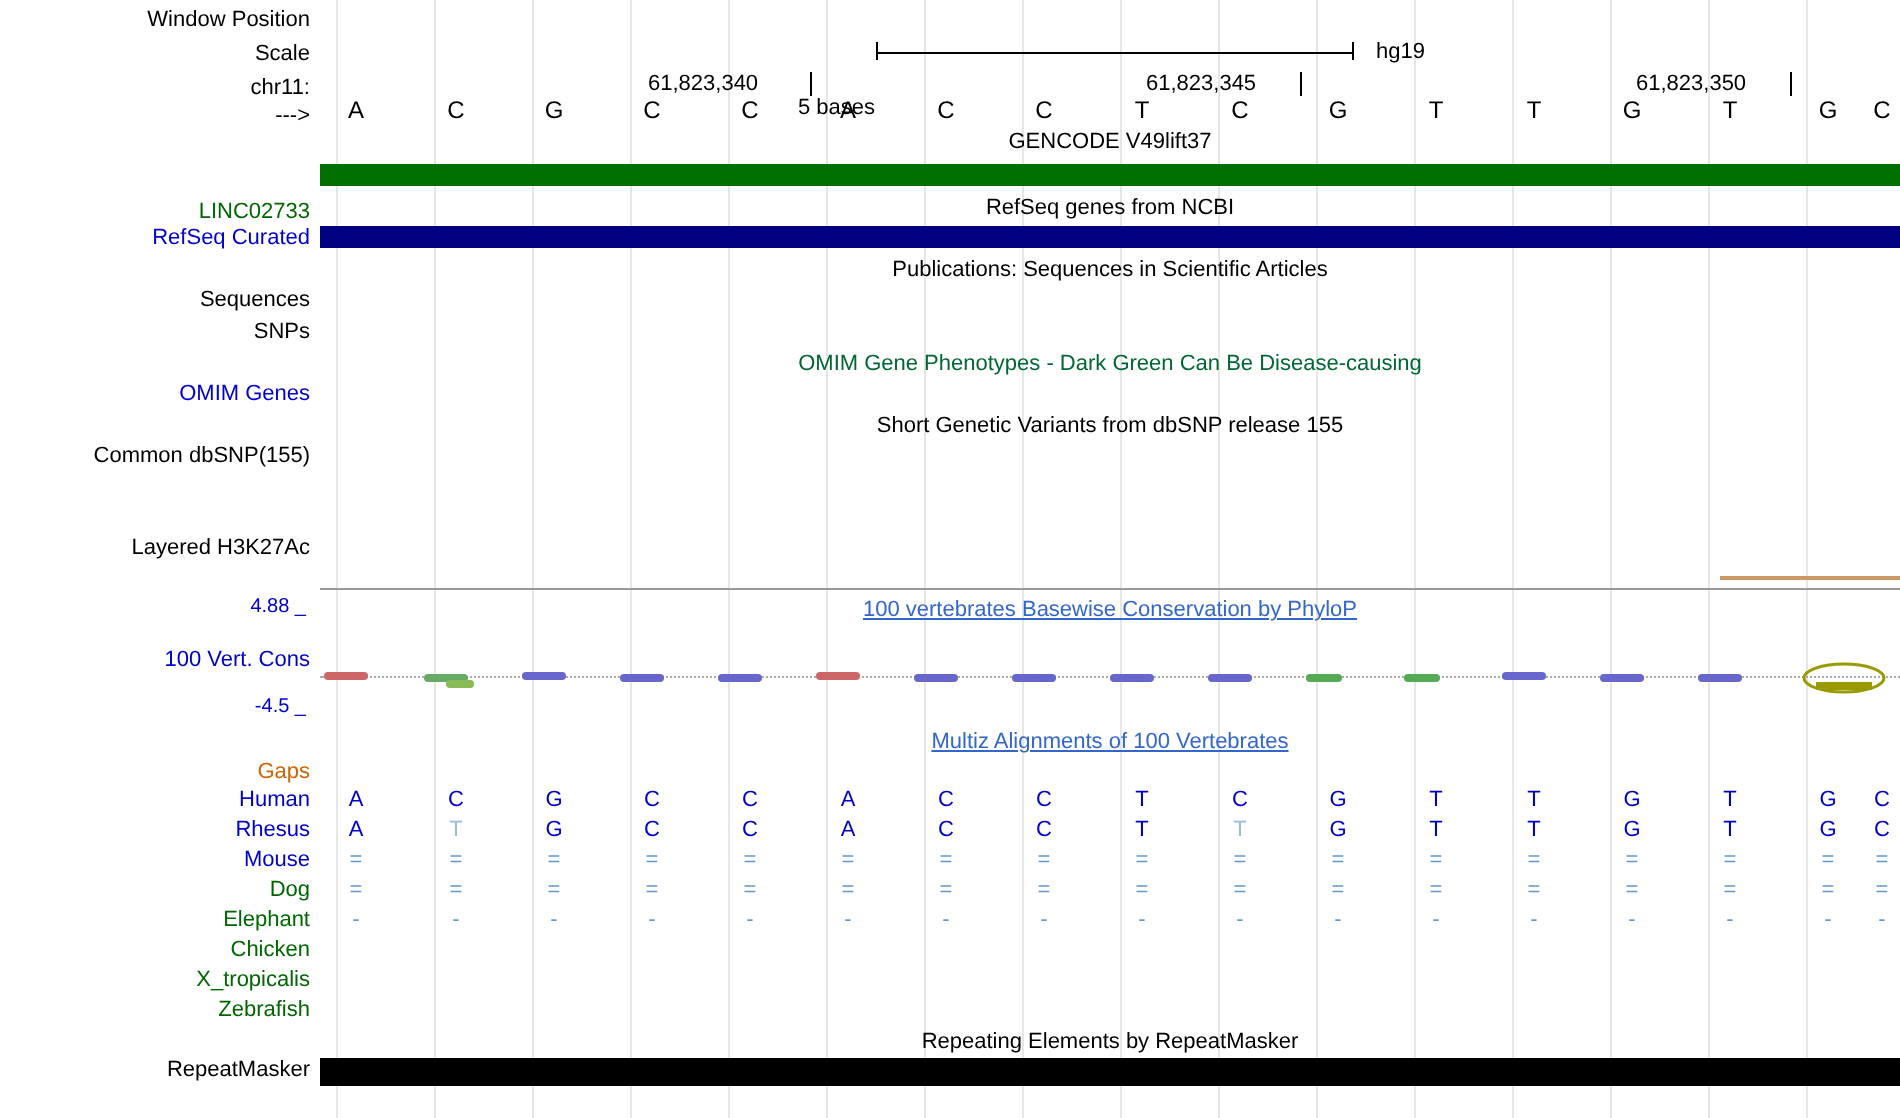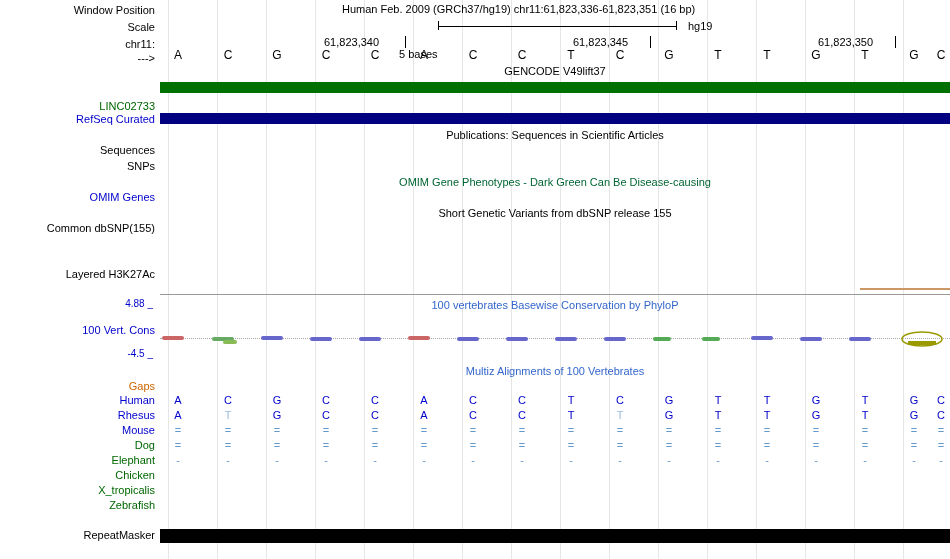--- a/index.html
+++ b/index.html
@@ -44,21 +44,21 @@
   }
   .row-text {
     position: absolute;
     width: 790px;
     text-align: center;
     font-size: 11px;
     line-height: 12px;
     color: #000000;
   }
   .row-text.green { color: #006633; }
-  .row-text.blue  { color: #3366cc; }
+  .row-text.blue  { color: #3366cc; text-decoration: underline; }
 
   
   .base {
     position: absolute;
     font-size: 12px;
     line-height: 13px;
     text-align: center;
     width: 16px;
     color: #000000;
   }
@@ -182,21 +182,20 @@
     <div class="vgrid" style="left:351px;"></div>
     <div class="vgrid" style="left:400px;"></div>
     <div class="vgrid" style="left:449px;"></div>
     <div class="vgrid" style="left:498px;"></div>
     <div class="vgrid" style="left:547px;"></div>
     <div class="vgrid" style="left:596px;"></div>
     <div class="vgrid" style="left:645px;"></div>
     <div class="vgrid" style="left:694px;"></div>
     <div class="vgrid" style="left:743px;"></div>
 
-    <div class="hdr-title" style="left:182px; top:3px;">Human Feb. 2009 (GRCh37/hg19)   chr11:61,823,336-61,823,351 (16 bp)</div>
 
     <div class="hdr-title" style="left:239px; top:20px;margin-top:28px;">5 bases</div>
     <div class="scalebar" style="left:278px; top:26px; width:238px;"></div>
     <div class="scalebar-end" style="left:278px; top:21px;"></div>
     <div class="scalebar-end" style="left:516px; top:21px;"></div>
     <div class="hdr-title" style="left:528px; top:20px;">hg19</div>
 
     <div class="coord" style="left:164px; top:36px;">61,823,340</div>
     <div class="tick" style="left:245px; top:36px; height:12px;"></div>
     <div class="coord" style="left:413px; top:36px;">61,823,345</div>
@@ -219,20 +218,21 @@
     <div class="base" style="left:599px; top:49px;">T</div>
     <div class="base" style="left:648px; top:49px;">G</div>
     <div class="base" style="left:697px; top:49px;">T</div>
     <div class="base" style="left:746px; top:49px;">G</div>
     <div class="base" style="left:773px; top:49px;">C</div>
 
     <div class="row-text" style="top:65px;">GENCODE V49lift37</div>
 
     <div class="bar green" style="top:82px;"></div>
 
+    <div class="row-text" style="top:98px;">RefSeq genes from NCBI</div>
     <div class="bar navy" style="top:113px;"></div>
 
     <div class="row-text" style="top:129px;">Publications: Sequences in Scientific Articles</div>
 
     <div class="row-text green" style="top:176px;">OMIM Gene Phenotypes - Dark Green Can Be Disease-causing</div>
 
     <div class="row-text" style="top:207px;">Short Genetic Variants from dbSNP release 155</div>
 
 
 
@@ -351,16 +351,17 @@
     <div class="maf" style="left:403px; top:454px; color:#6699cc;">-</div>
     <div class="maf" style="left:452px; top:454px; color:#6699cc;">-</div>
     <div class="maf" style="left:501px; top:454px; color:#6699cc;">-</div>
     <div class="maf" style="left:550px; top:454px; color:#6699cc;">-</div>
     <div class="maf" style="left:599px; top:454px; color:#6699cc;">-</div>
     <div class="maf" style="left:648px; top:454px; color:#6699cc;">-</div>
     <div class="maf" style="left:697px; top:454px; color:#6699cc;">-</div>
     <div class="maf" style="left:746px; top:454px; color:#6699cc;">-</div>
     <div class="maf" style="left:773px; top:454px; color:#6699cc;">-</div>
 
+    <div class="row-text" style="top:515px;">Repeating Elements by RepeatMasker</div>
     <div class="bar black" style="top:529px; height:14px;"></div>
 
   </div>
 </div>
 
 </body></html>

